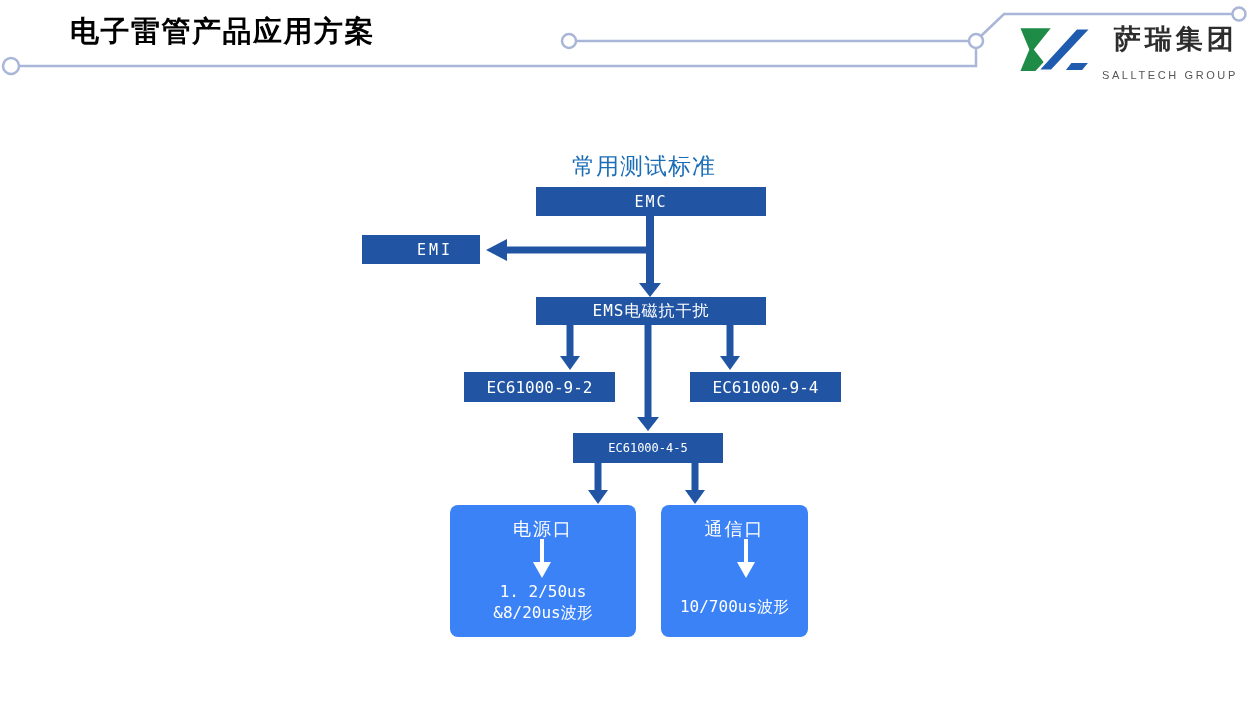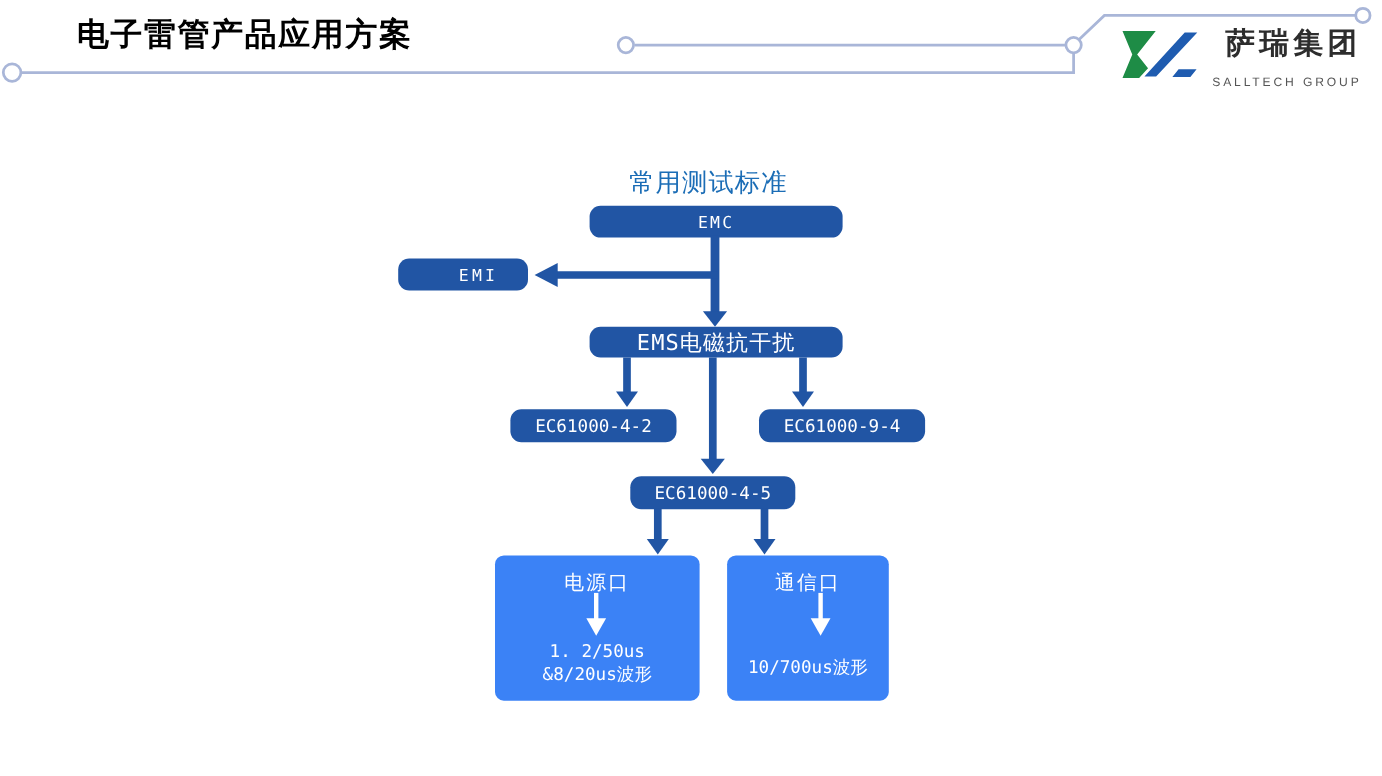--- a/index.html
+++ b/index.html
@@ -56,34 +56,34 @@
     font-size: 23px;
     font-weight: 500;
     color: #1b6db6;
     letter-spacing: 1px;
     margin-top: 37px;
   }
   
   .node {
     position: absolute;
     background: #2155a4;
-    border-radius: 10px;
+    border-radius: 0;
     color: #ffffff;
     display: flex;
     align-items: center;
     justify-content: center;
     font-family: "DejaVu Sans Mono", "Liberation Mono", monospace;
     white-space: nowrap;
   }
   .node-emc { left: 536px; top: 187px; width: 230px; height: 29px; font-size: 15px; letter-spacing: 2px; }
   .node-emi { left: 362px; top: 235px; width: 118px; height: 29px; font-size: 15px; letter-spacing: 3px; padding-left: 28px; }
-  .node-ems { left: 536px; top: 297px; width: 230px; height: 28px; font-size: 20px; letter-spacing: 1px; }
+  .node-ems { left: 536px; top: 297px; width: 230px; height: 28px; font-size: 16px; letter-spacing: 1px; }
   .node-ec42 { left: 464px; top: 372px; width: 151px; height: 30px; font-size: 16px; }
   .node-ec44 { left: 690px; top: 372px; width: 151px; height: 30px; font-size: 16px; }
-  .node-ec45 { left: 573px; top: 433px; width: 150px; height: 30px; font-size: 16px; }
+  .node-ec45 { left: 573px; top: 433px; width: 150px; height: 30px; font-size: 12px; }
   .port-box {
     position: absolute;
     background: #3b82f6;
     border-radius: 8px;
     color: #ffffff;
     text-align: center;
   }
   .port-power { left: 450px; top: 505px; width: 186px; height: 132px; }
   .port-comm  { left: 661px; top: 505px; width: 147px; height: 132px; }
   .port-title {
@@ -133,21 +133,21 @@
     <div class="logo-name">萨瑞集团</div>
     <div class="logo-sub">SALLTECH GROUP</div>
   </div>
 </div>
 
 <div class="diagram-heading">常用测试标准</div>
 
 <div class="node node-emc">EMC</div>
 <div class="node node-emi">EMI</div>
 <div class="node node-ems">EMS电磁抗干扰</div>
-<div class="node node-ec42">EC61000-4-2</div>
+<div class="node node-ec42">EC61000-9-2</div>
 <div class="node node-ec44">EC61000-9-4</div>
 <div class="node node-ec45">EC61000-4-5</div>
 
 <div class="port-box port-power">
   <div class="port-title">电源口</div>
   <div class="port-detail">
     <div>1. 2/50us</div>
     <div>&amp;8/20us波形</div>
   </div>
 </div>

